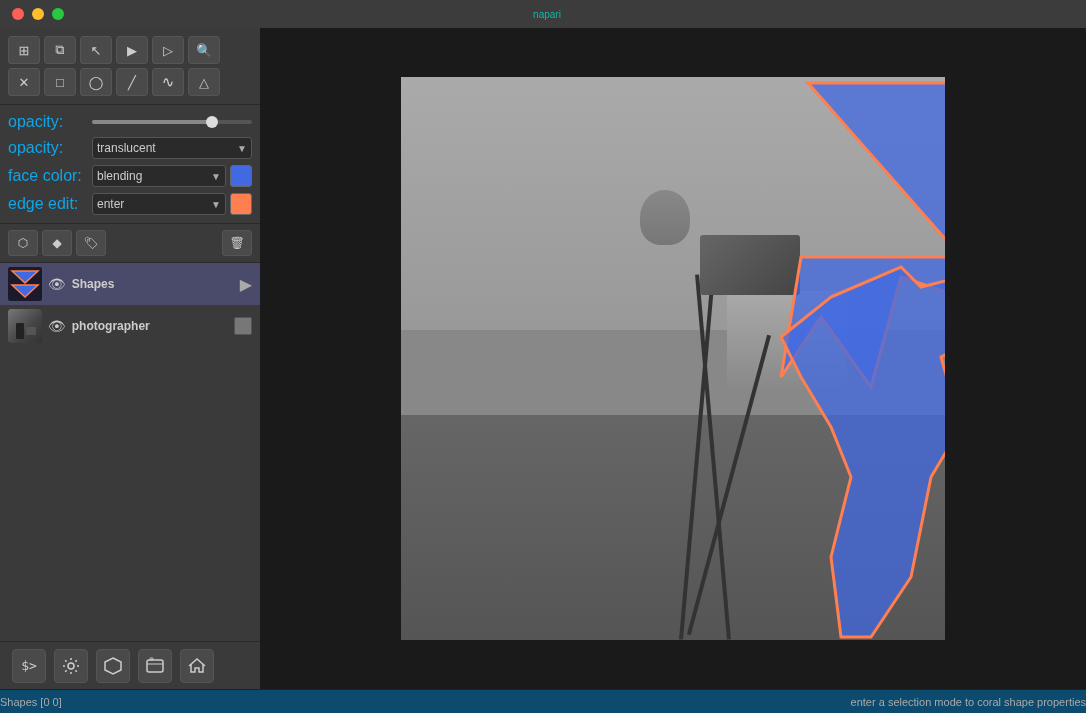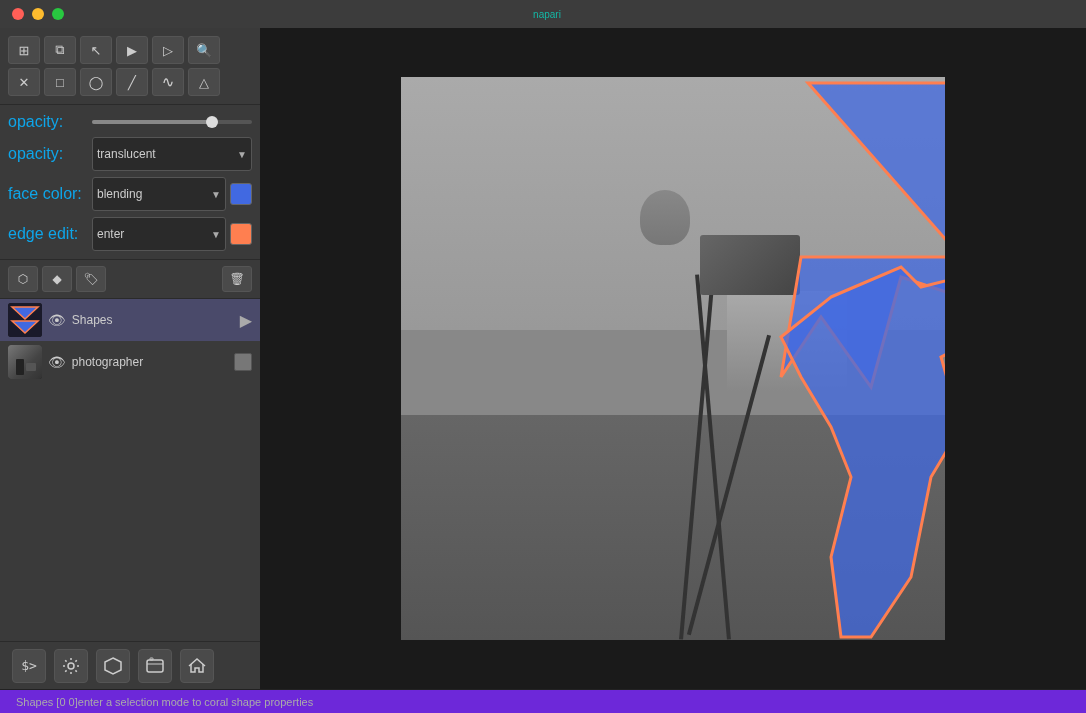--- a/index.html
+++ b/index.html
@@ -108,21 +108,21 @@
       flex-shrink: 0;
     }
     .prop-select {
       background: #2a2a2a;
       border: 1px solid #555;
       border-radius: 3px;
       color: #ccc;
       padding: 2px 4px;
       font-size: 12px;
       flex: 1;
-      height: 34px;
+      height: 22px;
       display: flex;
       align-items: center;
       justify-content: space-between;
       cursor: pointer;
     }
     .prop-select-arrow {
       color: #aaa;
       font-size: 10px;
     }
     .color-swatch {
@@ -184,20 +184,21 @@
       justify-content: center;
     }
     .layer-eye {
       font-size: 14px;
       cursor: pointer;
       color: #ccc;
     }
     .layer-name {
       flex: 1;
       font-size: 12px;
+      font-weight: bold;
     }
     .layer-icon {
       font-size: 16px;
       color: #aaa;
     }
 
     
     .canvas-area {
       flex: 1;
       background: #1a1a1a;
@@ -241,25 +242,26 @@
       align-items: center;
       justify-content: center;
       cursor: pointer;
       color: #ccc;
       font-size: 16px;
     }
 
     
     .status-bar {
       height: 24px;
-      background: #6d28d9;
+      background: #0c4a6e;
       border-top: 1px solid #222;
       display: flex;
       align-items: center;
-      padding: 0 16px;
+      padding: 0 0;
+      justify-content: space-between;
     }
     .status-text {
       font-size: 11px;
       color: #aaa;
     }
 
     .slider-track {
       flex: 1;
       height: 4px;
       background: #555;

